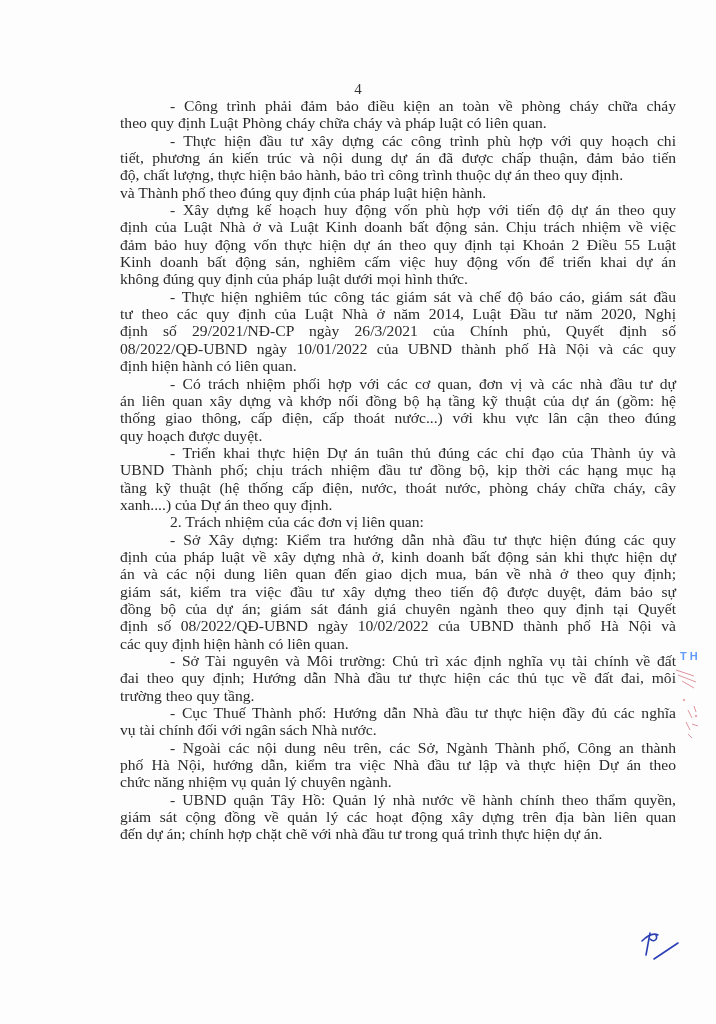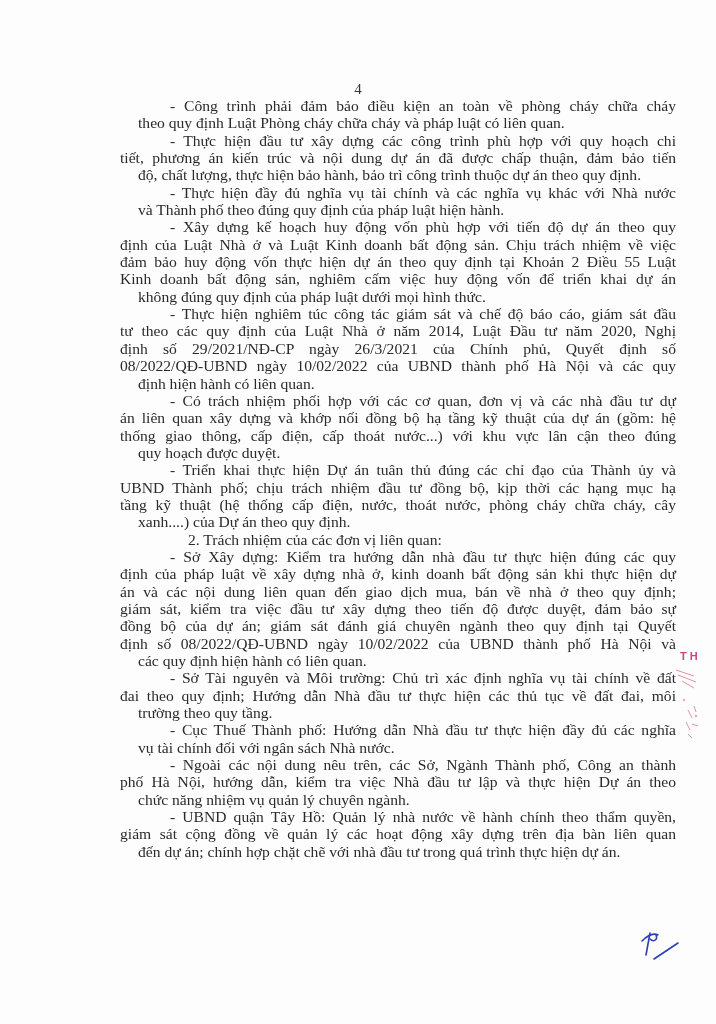--- a/index.html
+++ b/index.html
@@ -11,25 +11,25 @@
   .page-number {
     position: absolute; top: 81px; left: 0; width: 716px; text-align: center;
     font-size: 15px; color: #333;
   }
   .body-text {
     position: absolute; left: 120px; top: 97px; width: 556px;
     font-size: 15.6px; line-height: 17.35px;
   }
   .para { margin: 0; text-align: justify; text-align-last: left; }
   .line { display: block; white-space: nowrap; text-align: justify; text-align-last: justify; }
-  .line.last { text-align-last: left; margin-left: 18px; }
+  .line.last { text-align-last: left; }
   .line.indent { padding-left: 50px; }
   .stamp {
     position: absolute; left: 672px; top: 642px; width: 40px; height: 100px;
-    color: #be185d; font-family: "Liberation Sans", sans-serif;
+    color: #3b82f6; font-family: "Liberation Sans", sans-serif;
   }
   .stamp .th { position: absolute; left: 8px; top: 8px; font-size: 11px; letter-spacing: 3px; font-weight: bold; opacity: 0.8; }
   .stamp .marks { position: absolute; left: 2px; top: 24px; width: 30px; height: 76px; }
   .signature { position: absolute; left: 632px; top: 925px; width: 50px; height: 36px; }
 </style>
 </head>
 <body>
 
 <div class="page">
   <div class="page-number">4</div>
@@ -38,35 +38,34 @@
       <div class="para">
         <span class="line indent">- Công trình phải đảm bảo điều kiện an toàn về phòng cháy chữa cháy</span>
         <span class="line last">theo quy định Luật Phòng cháy chữa cháy và pháp luật có liên quan.</span>
       </div>
       <div class="para">
         <span class="line indent">- Thực hiện đầu tư xây dựng các công trình phù hợp với quy hoạch chi</span>
         <span class="line">tiết, phương án kiến trúc và nội dung dự án đã được chấp thuận, đảm bảo tiến</span>
         <span class="line last">độ, chất lượng, thực hiện bảo hành, bảo trì công trình thuộc dự án theo quy định.</span>
       </div>
       <div class="para">
-        <span class="line indent">- Thực hiện đầy đủ nghĩa vụ tài chính và các nghĩa vụ khác với Nhà nước</span>
         <span class="line last">và Thành phố theo đúng quy định của pháp luật hiện hành.</span>
       </div>
       <div class="para">
         <span class="line indent">- Xây dựng kế hoạch huy động vốn phù hợp với tiến độ dự án theo quy</span>
         <span class="line">định của Luật Nhà ở và Luật Kinh doanh bất động sản. Chịu trách nhiệm về việc</span>
         <span class="line">đảm bảo huy động vốn thực hiện dự án theo quy định tại Khoản 2 Điều 55 Luật</span>
         <span class="line">Kinh doanh bất động sản, nghiêm cấm việc huy động vốn để triển khai dự án</span>
         <span class="line last">không đúng quy định của pháp luật dưới mọi hình thức.</span>
       </div>
       <div class="para">
         <span class="line indent">- Thực hiện nghiêm túc công tác giám sát và chế độ báo cáo, giám sát đầu</span>
         <span class="line">tư theo các quy định của Luật Nhà ở năm 2014, Luật Đầu tư năm 2020, Nghị</span>
         <span class="line">định số 29/2021/NĐ-CP ngày 26/3/2021 của Chính phủ, Quyết định số</span>
-        <span class="line">08/2022/QĐ-UBND ngày 10/02/2022 của UBND thành phố Hà Nội và các quy</span>
+        <span class="line">08/2022/QĐ-UBND ngày 10/01/2022 của UBND thành phố Hà Nội và các quy</span>
         <span class="line last">định hiện hành có liên quan.</span>
       </div>
       <div class="para">
         <span class="line indent">- Có trách nhiệm phối hợp với các cơ quan, đơn vị và các nhà đầu tư dự</span>
         <span class="line">án liên quan xây dựng và khớp nối đồng bộ hạ tầng kỹ thuật của dự án (gồm: hệ</span>
         <span class="line">thống giao thông, cấp điện, cấp thoát nước...) với khu vực lân cận theo đúng</span>
         <span class="line last">quy hoạch được duyệt.</span>
       </div>
       <div class="para">
         <span class="line indent">- Triển khai thực hiện Dự án tuân thủ đúng các chỉ đạo của Thành ủy và</span>

